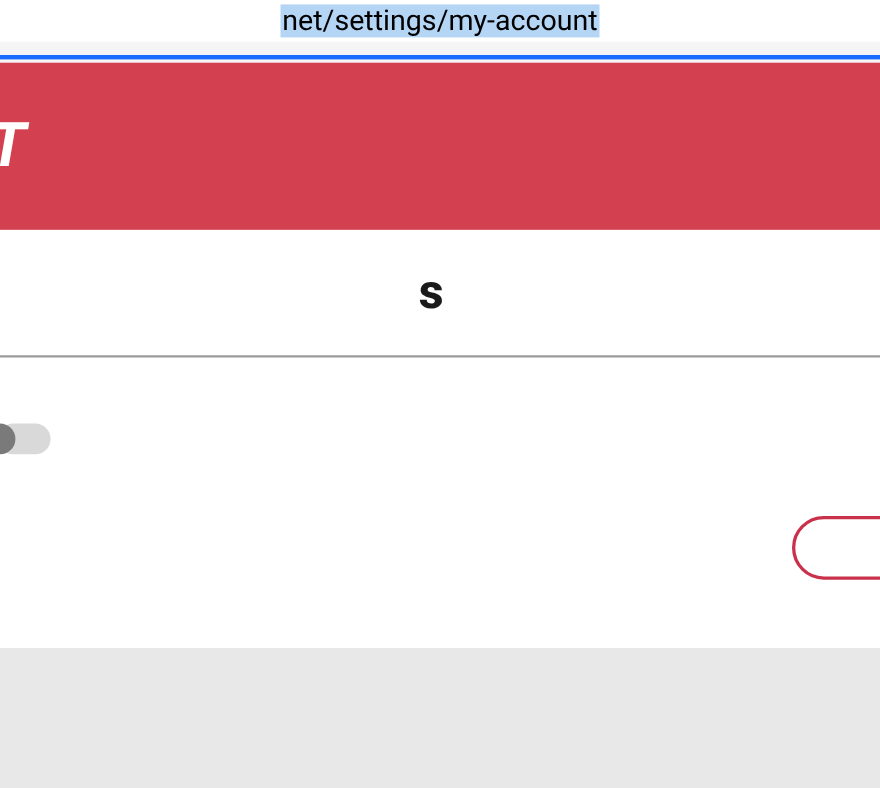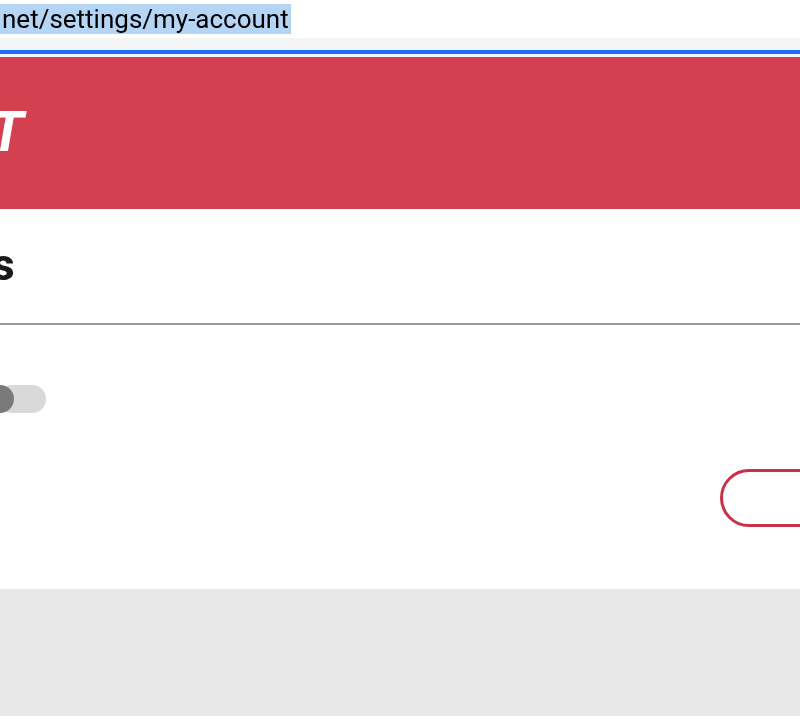--- a/index.html
+++ b/index.html
@@ -1,18 +1,19 @@
 <!DOCTYPE html>
 <html><head>
   <meta charset="utf-8">
   <style>
     * {
       margin: 0;
       padding: 0;
       box-sizing: border-box;
+      text-align: center;
     }
     body {
       font-family: -apple-system, BlinkMacSystemFont, "Segoe UI", Roboto, Helvetica, Arial, sans-serif;
       background: #f5f5f5;
       width: 800px;
       height: 716px;
       overflow: hidden;
     }
     .url-bar {
       padding: 4px 0;

